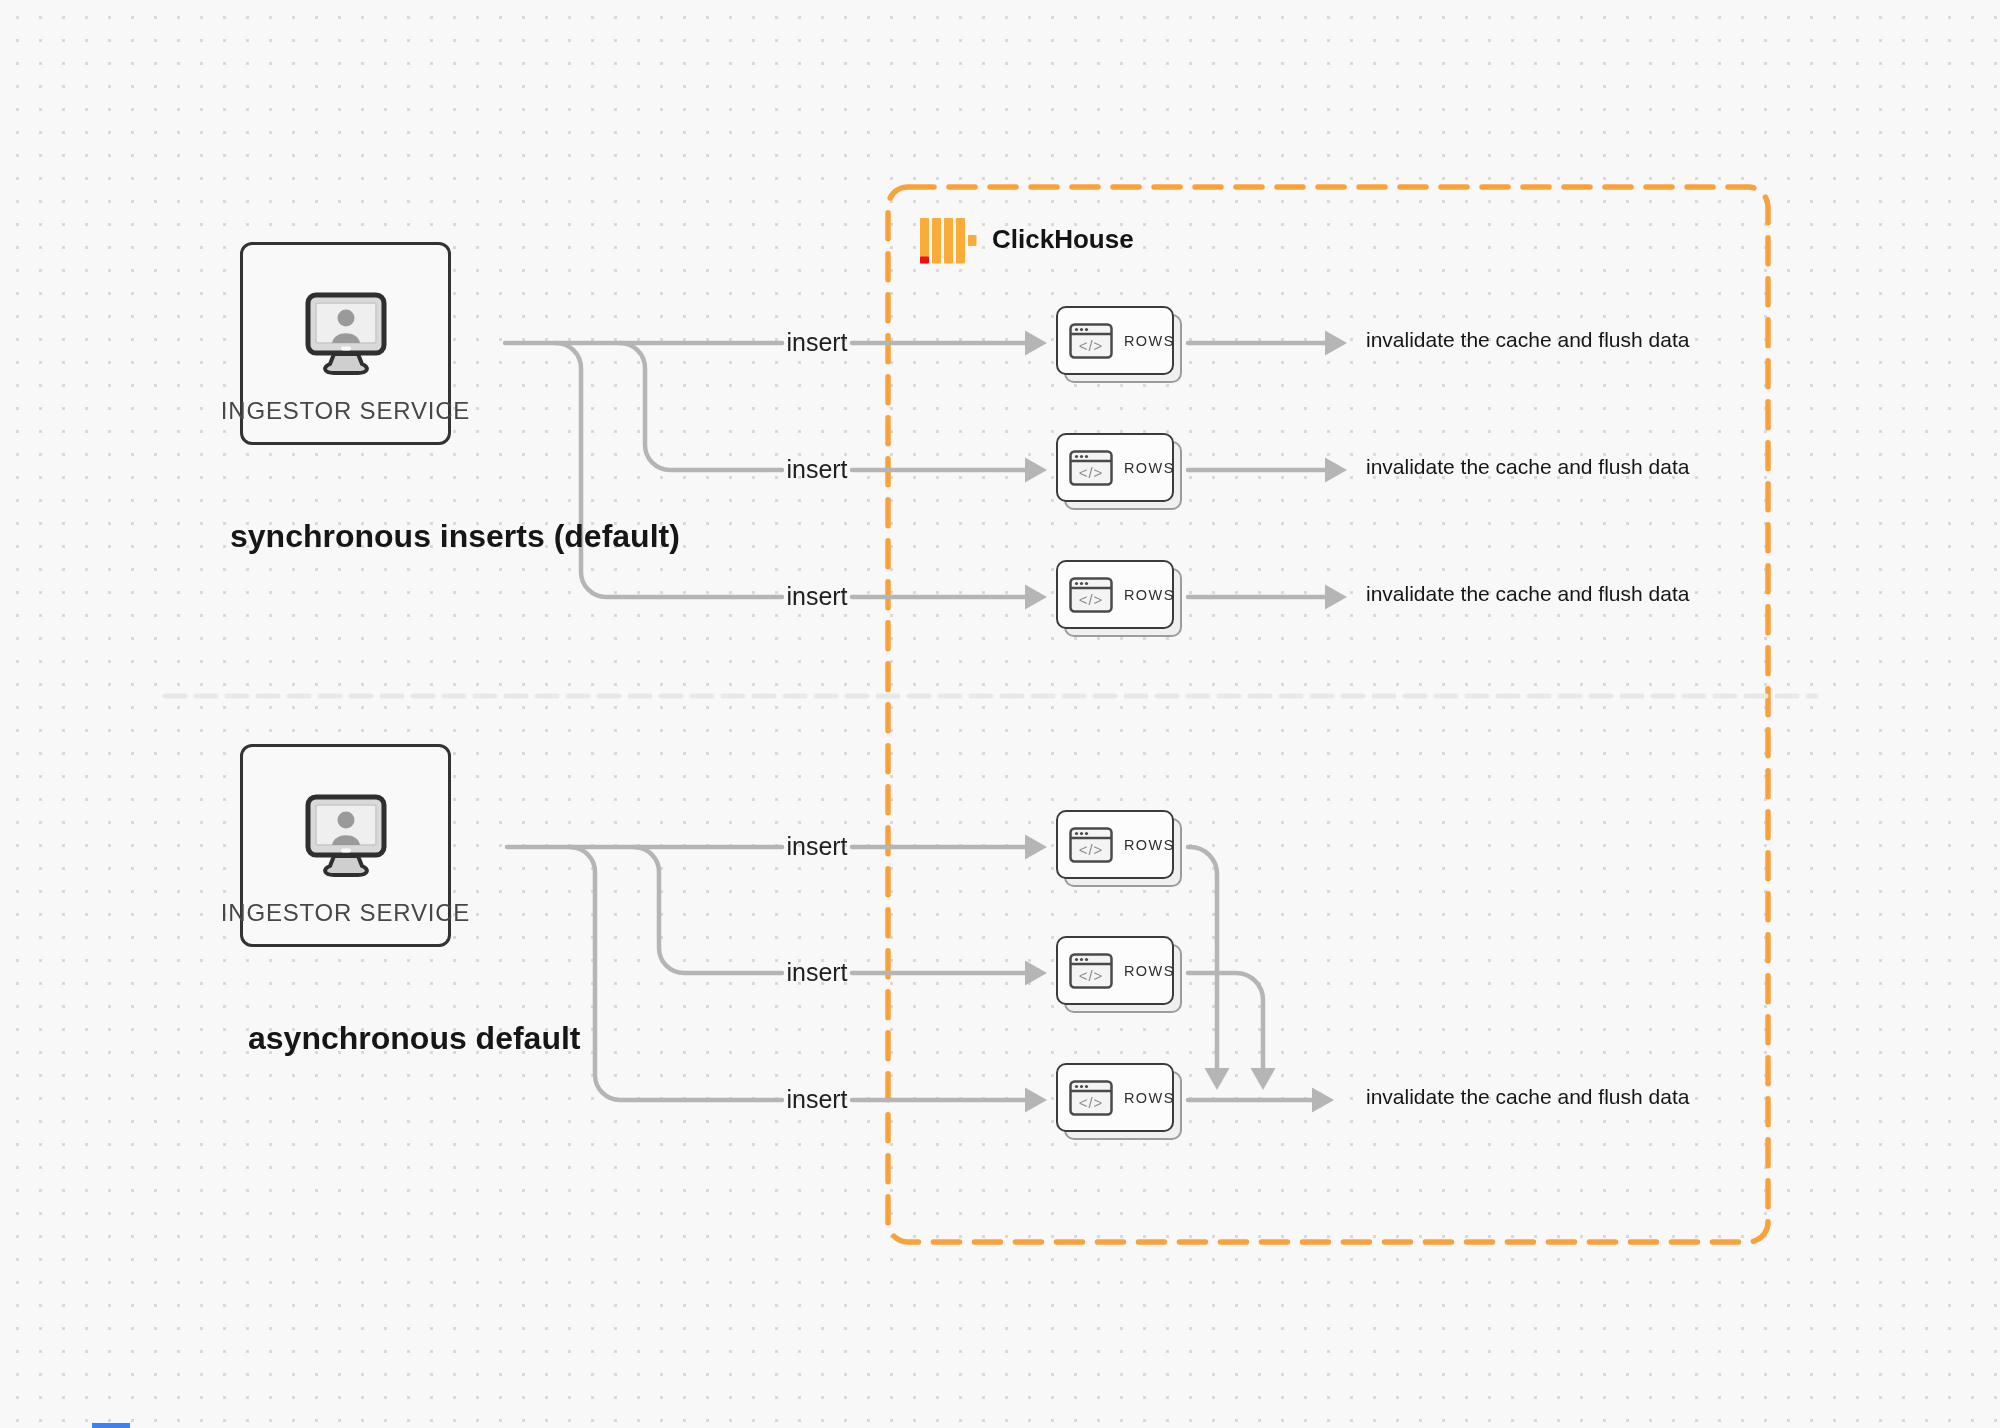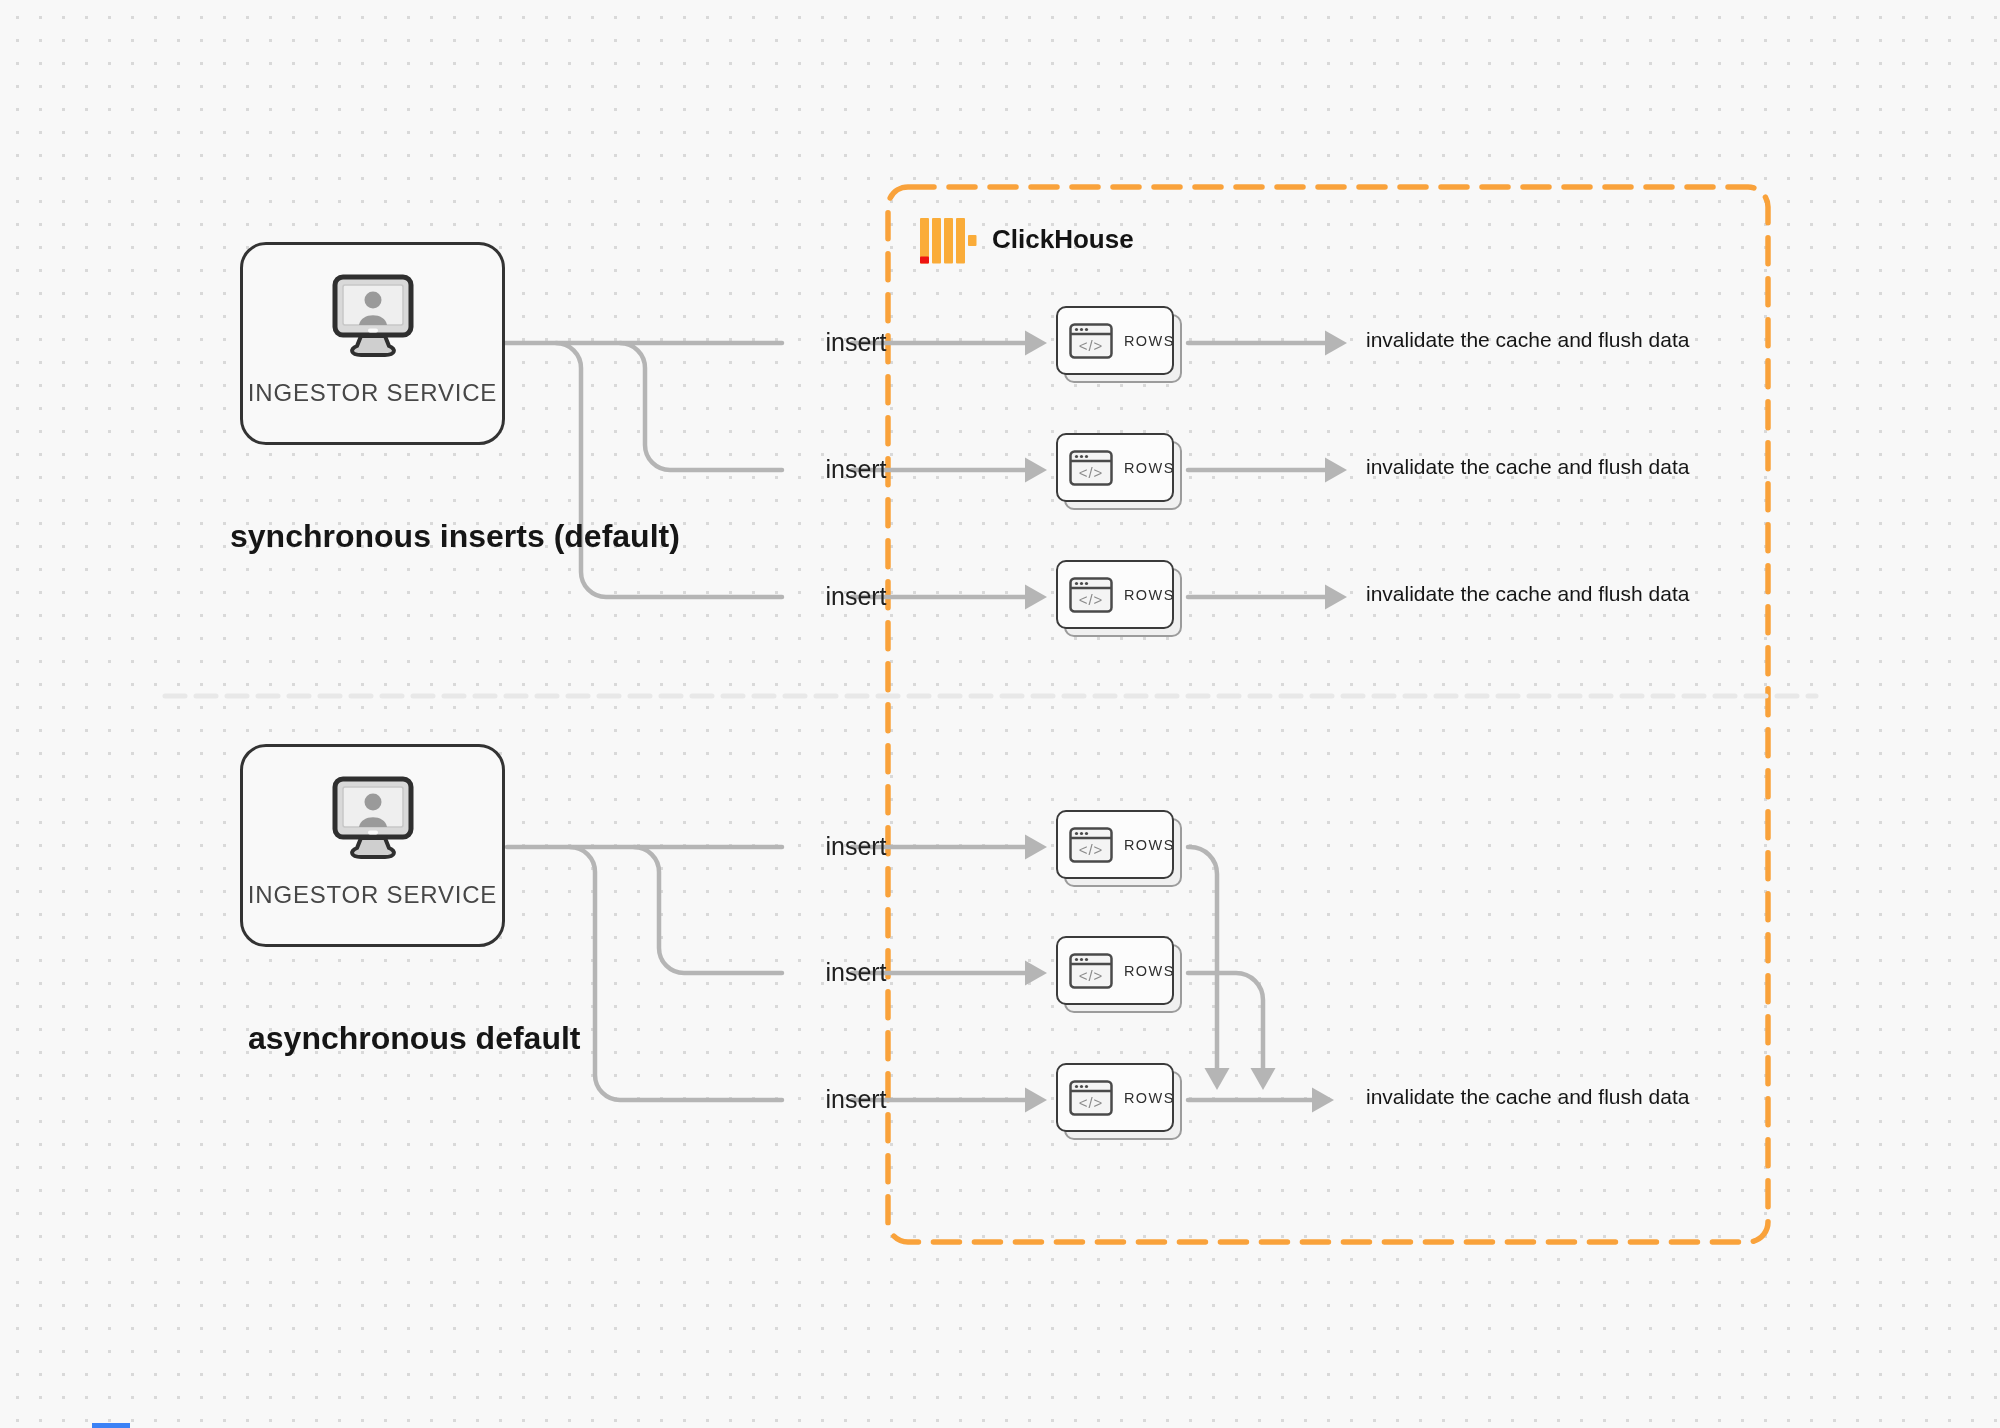--- a/index.html
+++ b/index.html
@@ -13,34 +13,34 @@
     background-size:23px 23px;
     background-position:6px 6px;
   }
   svg.layer{position:absolute;left:0;top:0;width:2000px;height:1428px;}
   .connector{fill:none;stroke:#b5b5b5;stroke-width:4.5;stroke-linecap:round;stroke-linejoin:round;}
   .arrowhead{fill:#b5b5b5;stroke:none;}
   .ch-border{fill:none;stroke:#f9a23b;stroke-width:5.5;stroke-dasharray:26 15;stroke-linecap:round;}
   .divider{fill:none;stroke:#e8e8e8;stroke-width:5;stroke-dasharray:20 11;stroke-linecap:round;}
 
   .ingestor-box{
-    position:absolute;left:240px;width:265px;height:203px;
-    box-sizing:border-box;border:3.5px solid #333333;border-radius:26px;
-    background:#f9f9f9;display:flex;flex-direction:column;align-items:center;
+    position:absolute;left:240px;width:211px;height:203px;
+    box-sizing:border-box;border:3.5px solid #333333;border-radius:12px;
+    background:#f9f9f9;display:flex;flex-direction:column;align-items:center;justify-content:center;
   }
   .ingestor-box .label{
     margin-top:10px;font-size:24px;color:#474747;letter-spacing:0.8px;white-space:nowrap;
   }
   .ingestor-box svg.monitor{margin-top:28px;}
 
   .section-title{
     position:absolute;font-size:32px;font-weight:700;color:#161616;white-space:nowrap;
   }
   .flow-label{
-    position:absolute;width:70px;text-align:center;font-size:25px;color:#202020;white-space:nowrap;margin-left:39px;
+    position:absolute;width:70px;text-align:center;font-size:25px;color:#202020;white-space:nowrap;
   }
   .result-label{
     position:absolute;font-size:21px;color:#161616;white-space:nowrap;margin-left:8px;
   }
 
   .ch-header{position:absolute;left:920px;top:218px;display:flex;align-items:center;}
   .ch-header .ch-name{margin-left:15px;font-size:26px;font-weight:600;color:#141414;white-space:nowrap;position:relative;top:-2px;}
   .lg-bar{fill:#faac39;}
   .lg-red{fill:#ee1312;}
 

